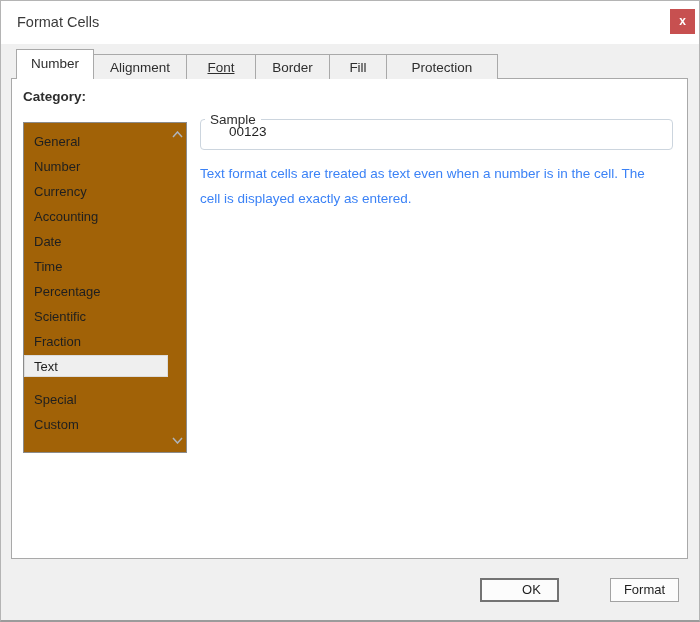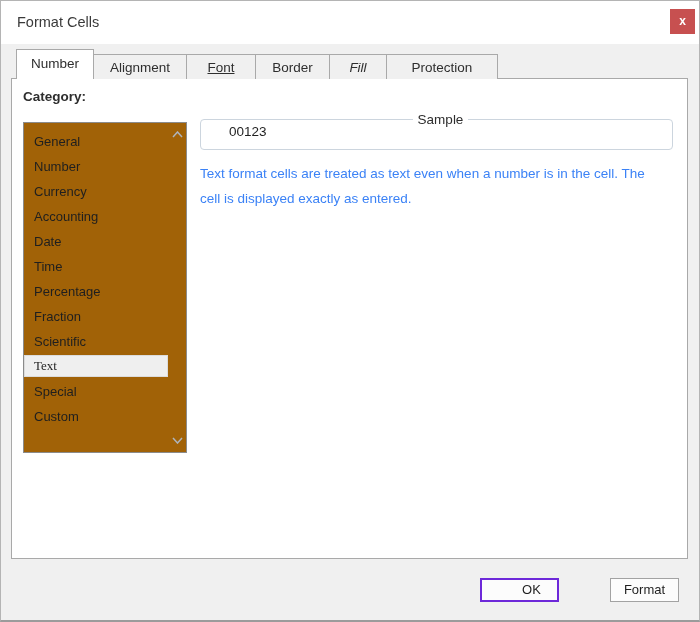--- a/index.html
+++ b/index.html
@@ -77,21 +77,21 @@
     height: 30px;
     background: #ffffff;
     position: relative;
     z-index: 4;
     padding-bottom: 3px;
   }
   .tab-w0 { width: 78px; }
   .tab-w1 { width: 94px; }
   .tab-w2 { width: 70px; text-decoration: underline; }
   .tab-w3 { width: 75px; }
-  .tab-w4 { width: 58px; font-style: italic; }
+  .tab-w4 { width: 58px; }
   .tab-w5 { width: 112px; }
   
   .panel {
     position: absolute;
     left: 10px;
     top: 77px;
     width: 677px;
     height: 481px;
     background: #ffffff;
     border: 1px solid #a9a9a9;
@@ -123,22 +123,21 @@
     font-size: 13px;
     color: #1f1f1f;
     border: 1px solid transparent;
     cursor: pointer;
   }
   .list-item.selected {
     background: #efefef;
     border: 1px solid #dcdcdc;
     height: 22px;
     margin-top: 1px;
-    margin-bottom: 2px;
-    font-family: Liberation Serif, serif;
+    margin-bottom: 10px;
   }
   .list-scrollbar {
     position: absolute;
     right: 0; top: 0;
     width: 17px;
     height: 100%;
     display: flex;
     flex-direction: column;
     justify-content: space-between;
     align-items: center;
@@ -154,21 +153,20 @@
     height: 38px;
     border: 1px solid #ccd5de;
     border-radius: 4px;
     background: #ffffff;
   }
   .sample-fieldset legend {
     font-size: 13.5px;
     color: #2e2e2e;
     margin-left: 4px;
     padding: 0 5px;
-    text-align: center;
   }
   .sample-value {
     font-size: 13.5px;
     color: #1f1f1f;
     padding-left: 28px;
     margin-top: -3px;
   }
   .description {
     position: absolute;
     left: 188px;
@@ -186,21 +184,21 @@
     background: #fcfcfc;
     font-size: 13px;
     color: #1f1f1f;
     text-align: center;
     cursor: pointer;
     font-family: "Liberation Sans", sans-serif;
   }
   .btn-ok {
     left: 479px;
     width: 79px;
-    border: 2px solid #6d28d9;
+    border: 2px solid #737373;
     line-height: 20px;
     padding-left: 24px;
   }
   .btn-cancel {
     left: 609px;
     width: 69px;
     border: 1px solid #a2a2a2;
     line-height: 22px;
   }
 </style>
@@ -242,22 +240,22 @@
     <div class="category-label">Category:</div>
 
     <div class="listbox">
       <div class="list-item">General</div>
       <div class="list-item">Number</div>
       <div class="list-item">Currency</div>
       <div class="list-item">Accounting</div>
       <div class="list-item">Date</div>
       <div class="list-item">Time</div>
       <div class="list-item">Percentage</div>
+      <div class="list-item">Scientific</div>
       <div class="list-item">Fraction</div>
-      <div class="list-item">Scientific</div>
       <div class="list-item selected">Text</div>
       <div class="list-item">Special</div>
       <div class="list-item">Custom</div>
 
       <div class="list-scrollbar">
         <svg class="chev" width="11" height="7" viewBox="0 0 11 7">
           <polyline points="1,6 5.5,1 10,6" fill="none" stroke="#aeb4bc" stroke-width="1.5"></polyline>
         </svg>
         <svg class="chev" width="11" height="7" viewBox="0 0 11 7">
           <polyline points="1,1 5.5,6 10,1" fill="none" stroke="#aeb4bc" stroke-width="1.5"></polyline>

